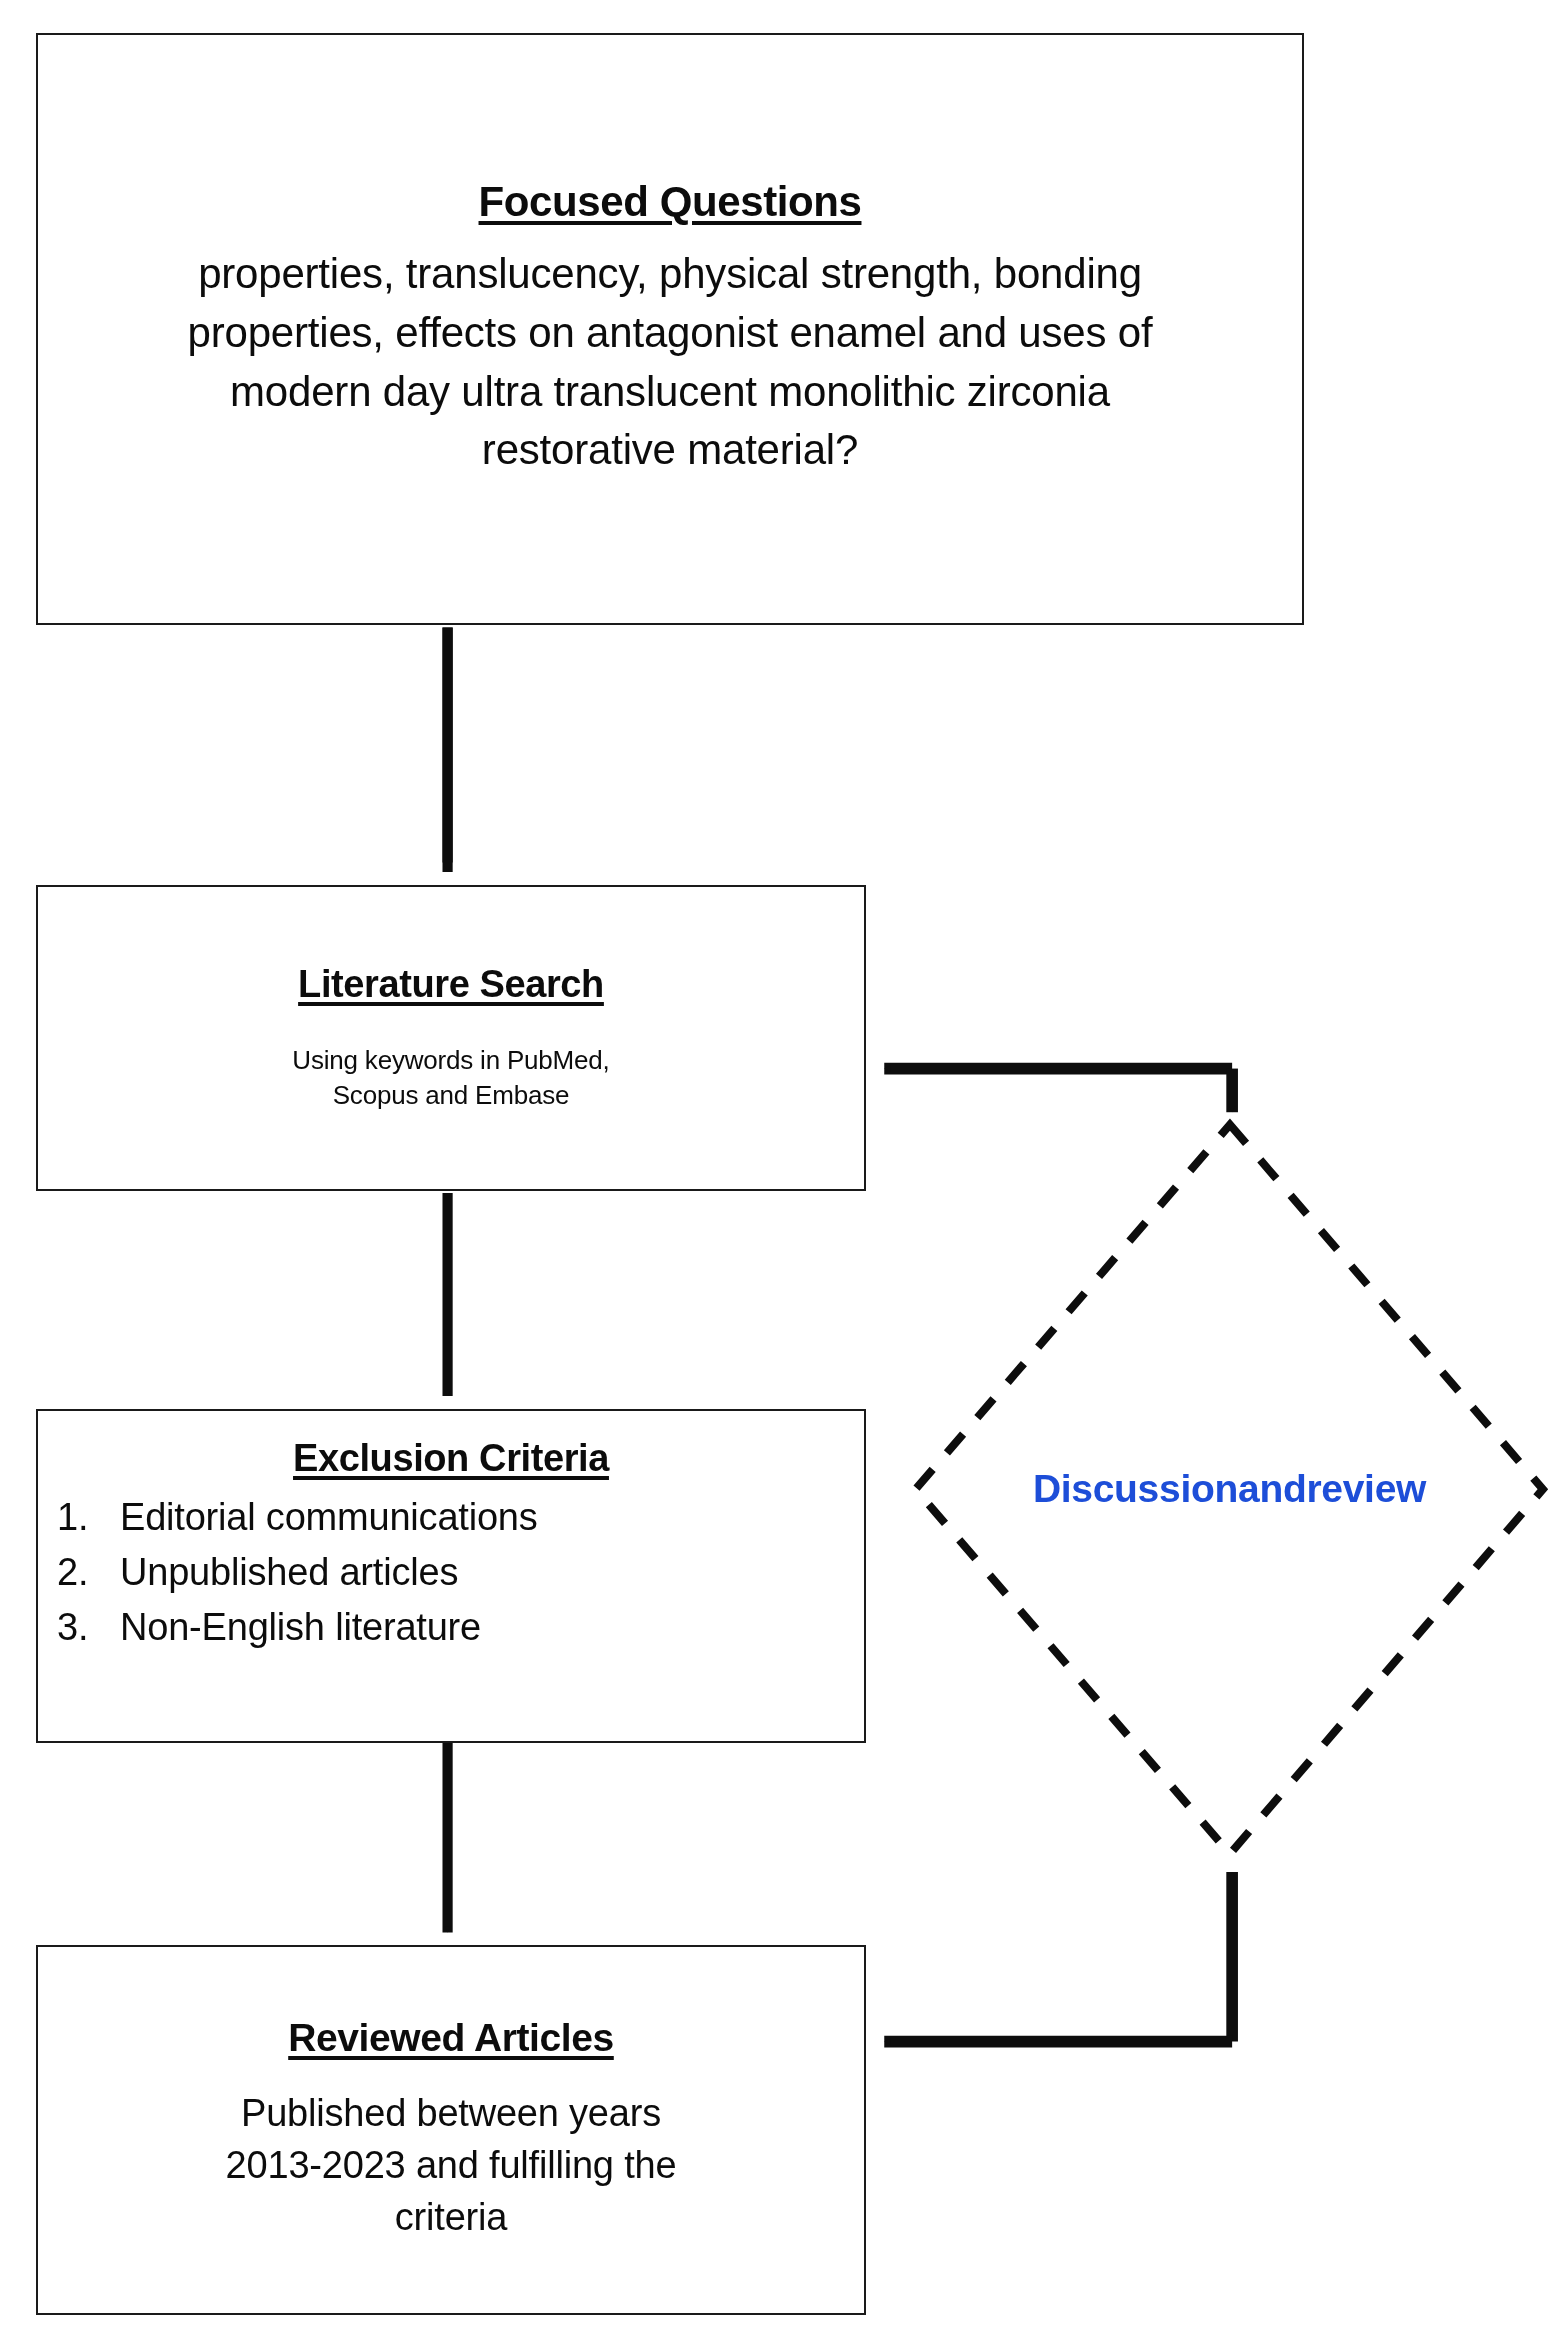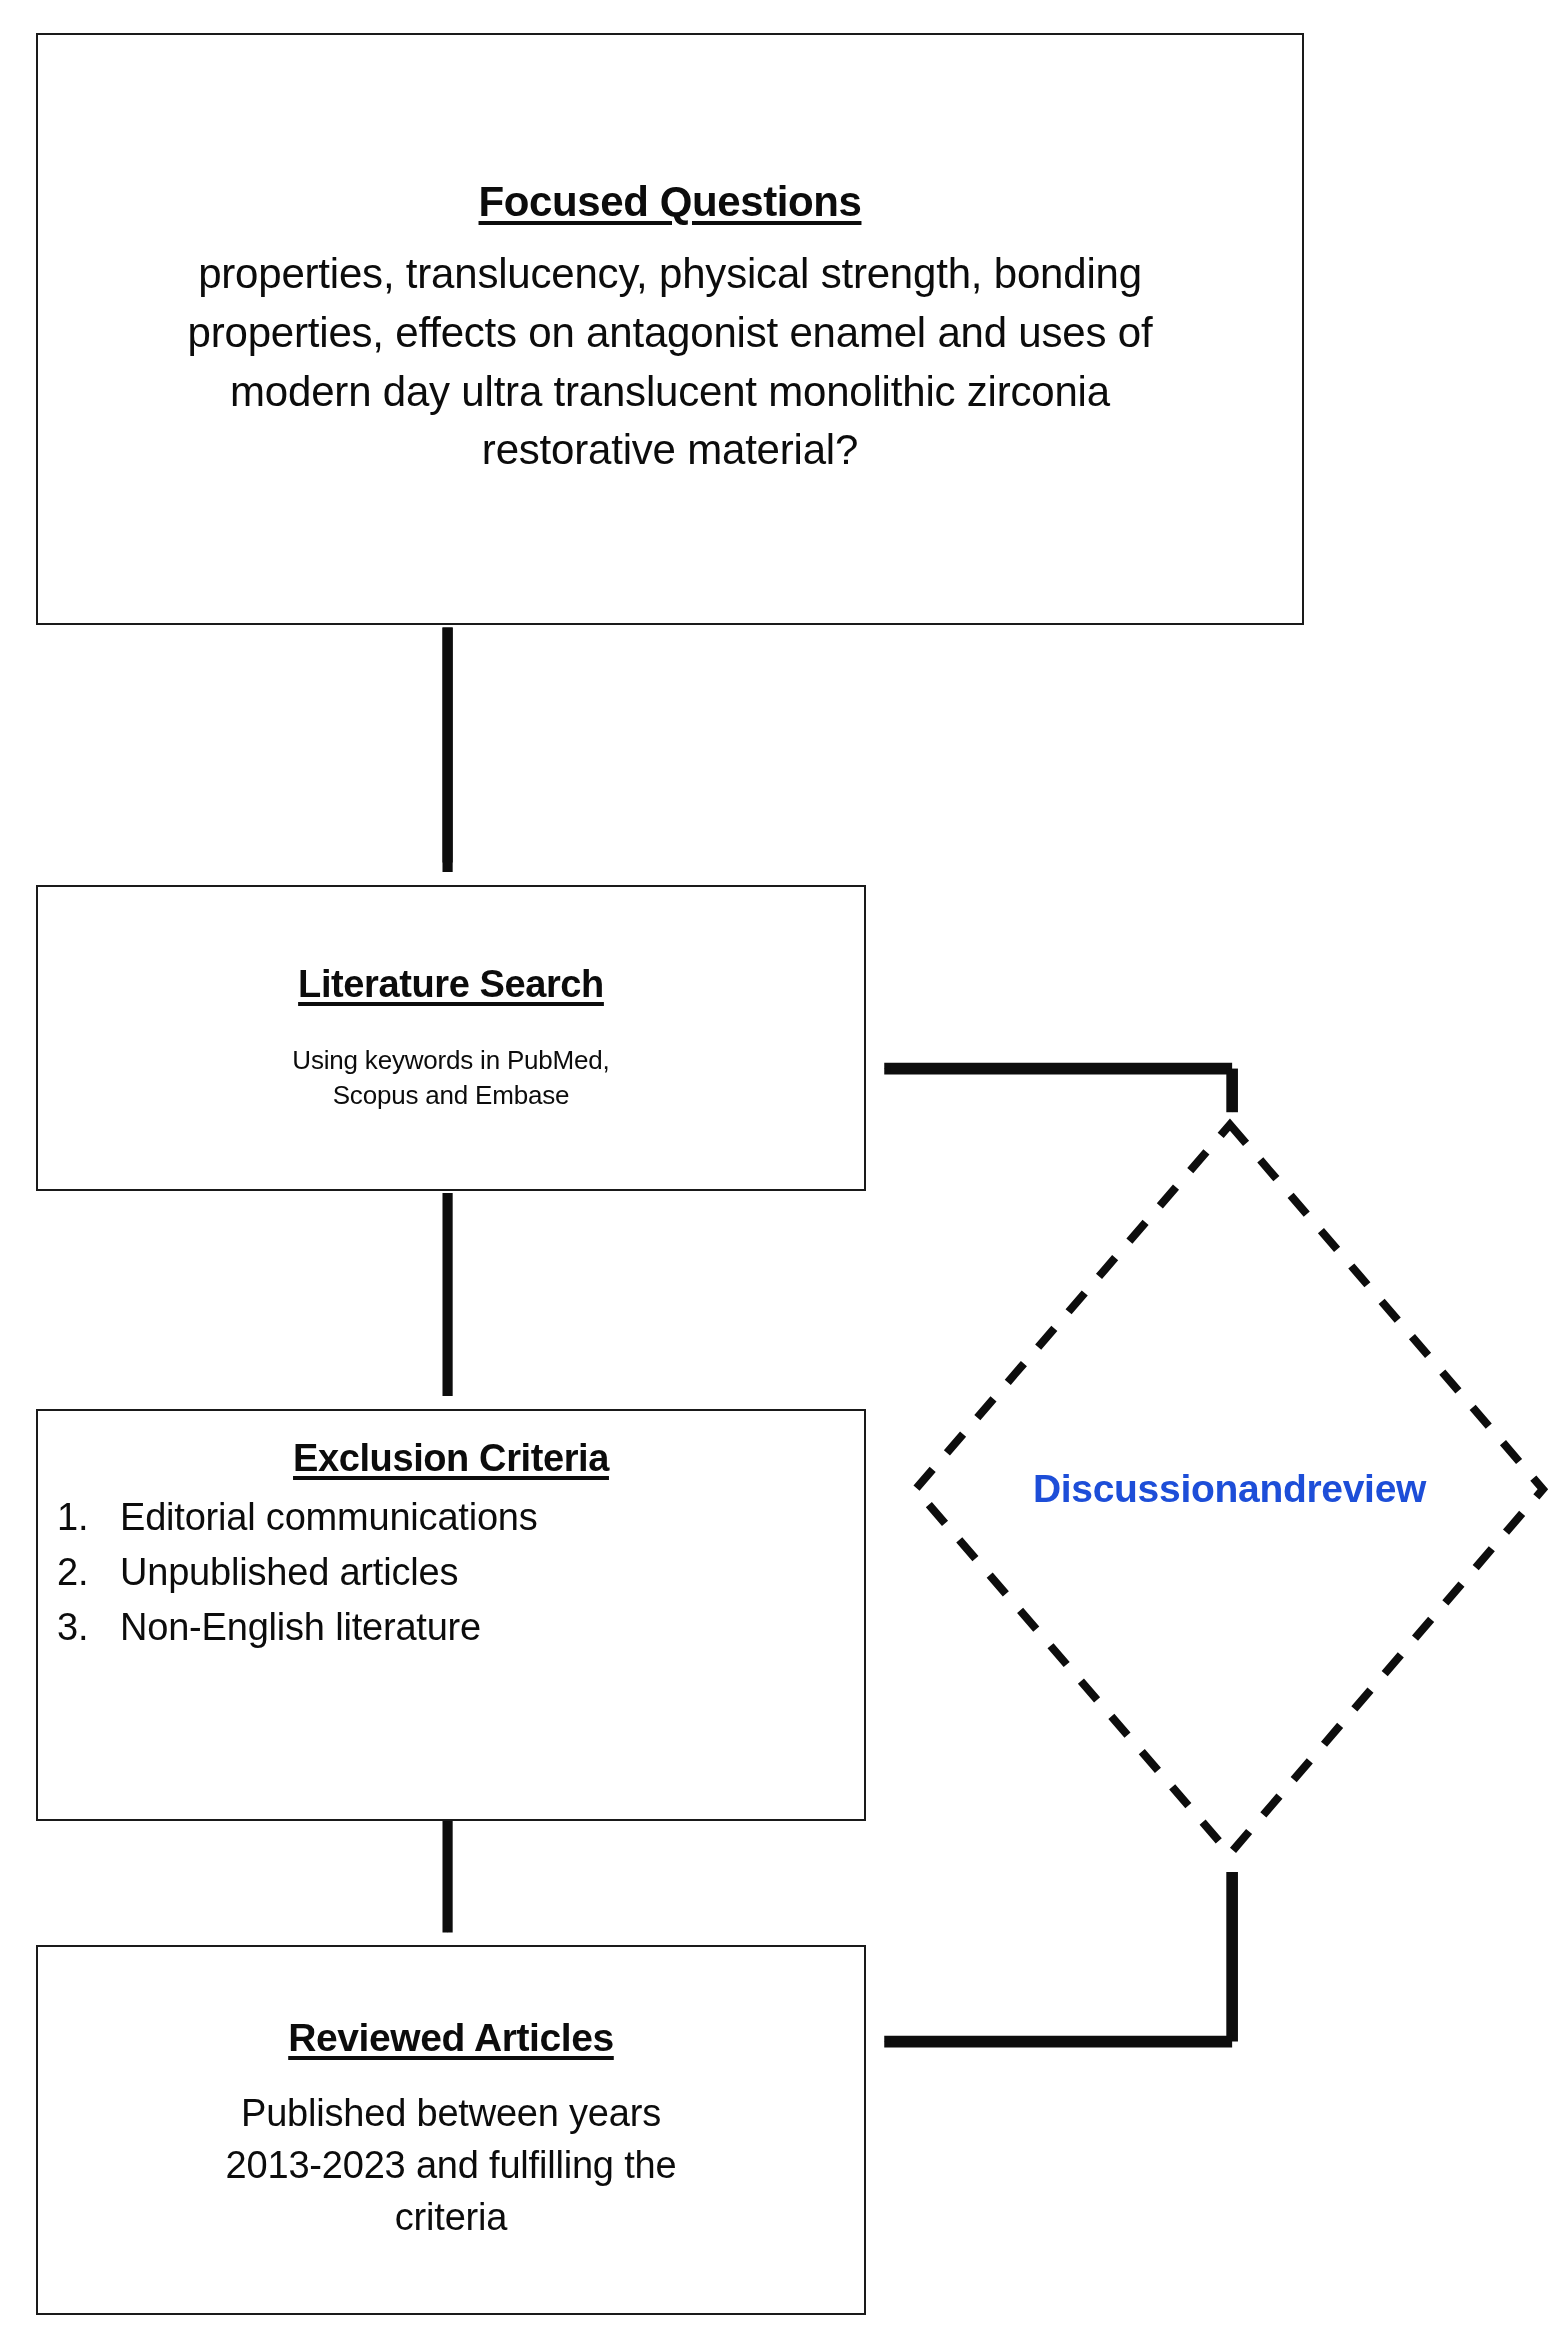--- a/index.html
+++ b/index.html
@@ -71,21 +71,21 @@
     padding: 0 8px;
   }
   #box-literature-search .node-title { font-size: 38px; margin-bottom: 13px; }
   #box-literature-search .node-body  { font-size: 26px; line-height: 1.36; margin-top: 24px; }
 
   
   #box-exclusion-criteria {
     left: 36px;
     top: 1409px;
     width: 830px;
-    height: 412px;
+    height: 334px;
     padding: 0 19px;
     justify-content: flex-start;
   }
   #box-exclusion-criteria .node-title { font-size: 38px; margin: 26px 0 10.2px 0; }
   #box-exclusion-criteria .criteria-list {
     list-style: none;
     margin: 0;
     padding: 0;
     width: 100%;
     text-align: left;

